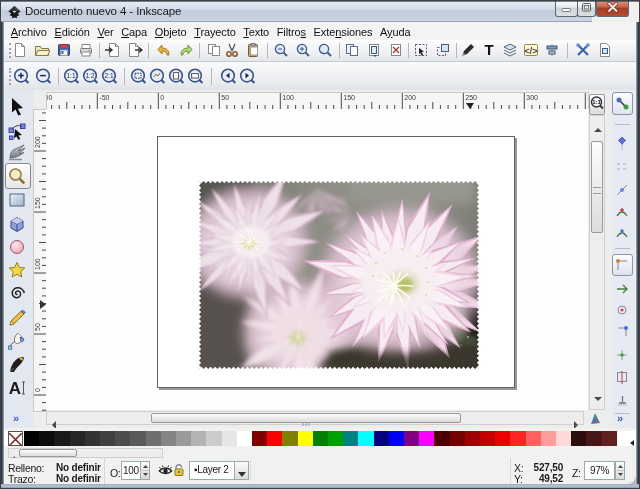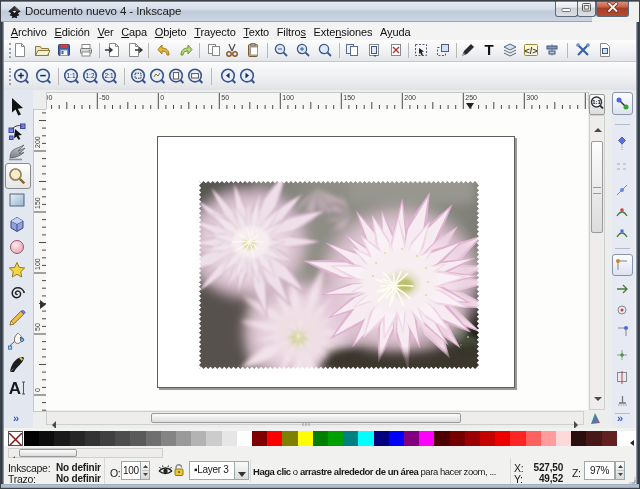--- a/index.html
+++ b/index.html
@@ -1008,21 +1008,21 @@
           <path d="M5,0L2,3l3,3z" fill="#555"></path>
         </svg></div>
       <div style="position:absolute;background:linear-gradient(#fcfcfc,#dcdcdc);border:1px solid #9a9a9a;border-radius:2px;box-sizing:border-box;text-align:center;left:10px;top:0px;width:58px;height:8px;"><svg width="58" height="6">
           <path d="M26,1v4M29,1v4M32,1v4" stroke="#999"></path>
         </svg></div>
     </div>
 <div style="position:absolute;left:611px;top:452px;width:8px;height:8px;"><svg width="8" height="8">
         <path d="M2,1l4,3-4,3z" fill="#555"></path>
       </svg></div>
 <div style="position:absolute;left:4px;top:458px;width:632px;height:26px;background:#f1f1f0;font:10.5px 'Liberation Sans',sans-serif;letter-spacing:-0.3px;color:#1a1a1a;">
-      <div style="position:absolute;left:4px;top:4px;">Inkscape:</div>
+      <div style="position:absolute;left:4px;top:4px;">Relleno:</div>
       <div style="position:absolute;left:4px;top:15px;">Trazo:</div>
       <div style="position:absolute;left:52px;top:4px;font:bold 10px 'Liberation Sans',sans-serif;letter-spacing:-0.2px;">No definir</div>
       <div style="position:absolute;left:52px;top:15px;font:bold 10px 'Liberation Sans',sans-serif;letter-spacing:-0.2px;">No definir</div>
       <div style="position:absolute;left:100px;top:0;width:1px;height:26px;background:#d8d8d8;"></div>
       <div style="position:absolute;left:106px;top:9px;">O:</div>
       <div style="position:absolute;left:117px;top:3px;width:20px;height:19px;background:#fff;border:1px solid #9aa;box-sizing:border-box;text-align:center;padding-top:3px;font-size:10px;">100</div>
       <div style="position:absolute;left:136px;top:3px;width:10px;height:19px;">
         <div style="position:absolute;inset:0;background:linear-gradient(#fafafa,#d8d8d8);border:1px solid #9aa;box-sizing:border-box;"><svg width="9" height="17" viewBox="0 0 9 17">
             <path d="M2,6L4.5,3L7,6z" fill="#444"></path>
             <path d="M2,11L4.5,14L7,11z" fill="#444"></path>
@@ -1033,25 +1033,24 @@
           <path d="M1,7Q7.5,1,14,7" fill="none" stroke="#222" stroke-width="1.3"></path>
           <path d="M1,7Q7.5,12,14,7" fill="none" stroke="#222" stroke-width="1.3"></path>
           <circle cx="7.5" cy="7" r="2.2" fill="#222"></circle>
           <path d="M2.5,4.5L1.5,3M5,3L4.5,1.5M10,3l.5-1.5M12.5,4.5l1-1.5" stroke="#222"></path>
         </svg></div>
       <div style="position:absolute;left:169px;top:5px;"><svg width="12" height="14" viewBox="0 0 12 14">
           <path d="M3,6V4.5A2.8,2.8,0,0,1,8.6,4.5" fill="none" stroke="#8a8a8a" stroke-width="1.4"></path>
           <rect x="2" y="6" width="8" height="6.5" rx="1" fill="#e8c83a" stroke="#8a7a1a"></rect>
           <circle cx="6" cy="9" r="1" fill="#6a5a10"></circle>
         </svg></div>
-      <div style="position:absolute;left:185px;top:3px;width:46px;height:19px;background:#fff;border:1px solid #9aa;box-sizing:border-box;padding:2px 0 0 4px;font-size:10px;">▪Layer 3</div>
+      <div style="position:absolute;left:185px;top:3px;width:46px;height:19px;background:#fff;border:1px solid #9aa;box-sizing:border-box;padding:2px 0 0 4px;font-size:10px;">▪Layer 2</div>
       <div style="position:absolute;left:230px;top:3px;width:15px;height:19px;background:linear-gradient(#fafafa,#dcdcdc);border:1px solid #9aa;box-sizing:border-box;padding:6px 0 0 3px;"><svg width="8" height="6">
           <path d="M0,0h8L4,5z" fill="#333"></path>
         </svg></div>
-      <div style="position:absolute;left:249px;top:8px;white-space:nowrap;overflow:hidden;width:252px;font-size:9.5px;letter-spacing:-0.45px;"><b>Haga clic</b> o <b>arrastre alrededor de un área</b> para hacer zoom, ...</div>
       <div style="position:absolute;left:246px;top:2px;width:1px;height:22px;background:#dcdcdc;"></div>
       <div style="position:absolute;left:506px;top:0;width:1px;height:26px;background:#d8d8d8;"></div>
       <div style="position:absolute;left:510px;top:4px;">X:</div>
       <div style="position:absolute;left:510px;top:15px;">Y:</div>
       <div style="position:absolute;left:523px;top:4px;width:36px;text-align:right;font:bold 10px 'Liberation Sans',sans-serif;letter-spacing:-0.2px;">527,50</div>
       <div style="position:absolute;left:523px;top:15px;width:36px;text-align:right;font:bold 10px 'Liberation Sans',sans-serif;letter-spacing:-0.2px;">49,52</div>
       <div style="position:absolute;left:568px;top:9px;">Z:</div>
       <div style="position:absolute;left:580px;top:3px;width:31px;height:19px;background:#fff;border:1px solid #9aa;box-sizing:border-box;text-align:center;padding-top:3px;font-size:10px;">97%</div>
       <div style="position:absolute;left:611px;top:3px;width:10px;height:19px;">
         <div style="position:absolute;inset:0;background:linear-gradient(#fafafa,#d8d8d8);border:1px solid #9aa;box-sizing:border-box;"><svg width="9" height="17" viewBox="0 0 9 17">

